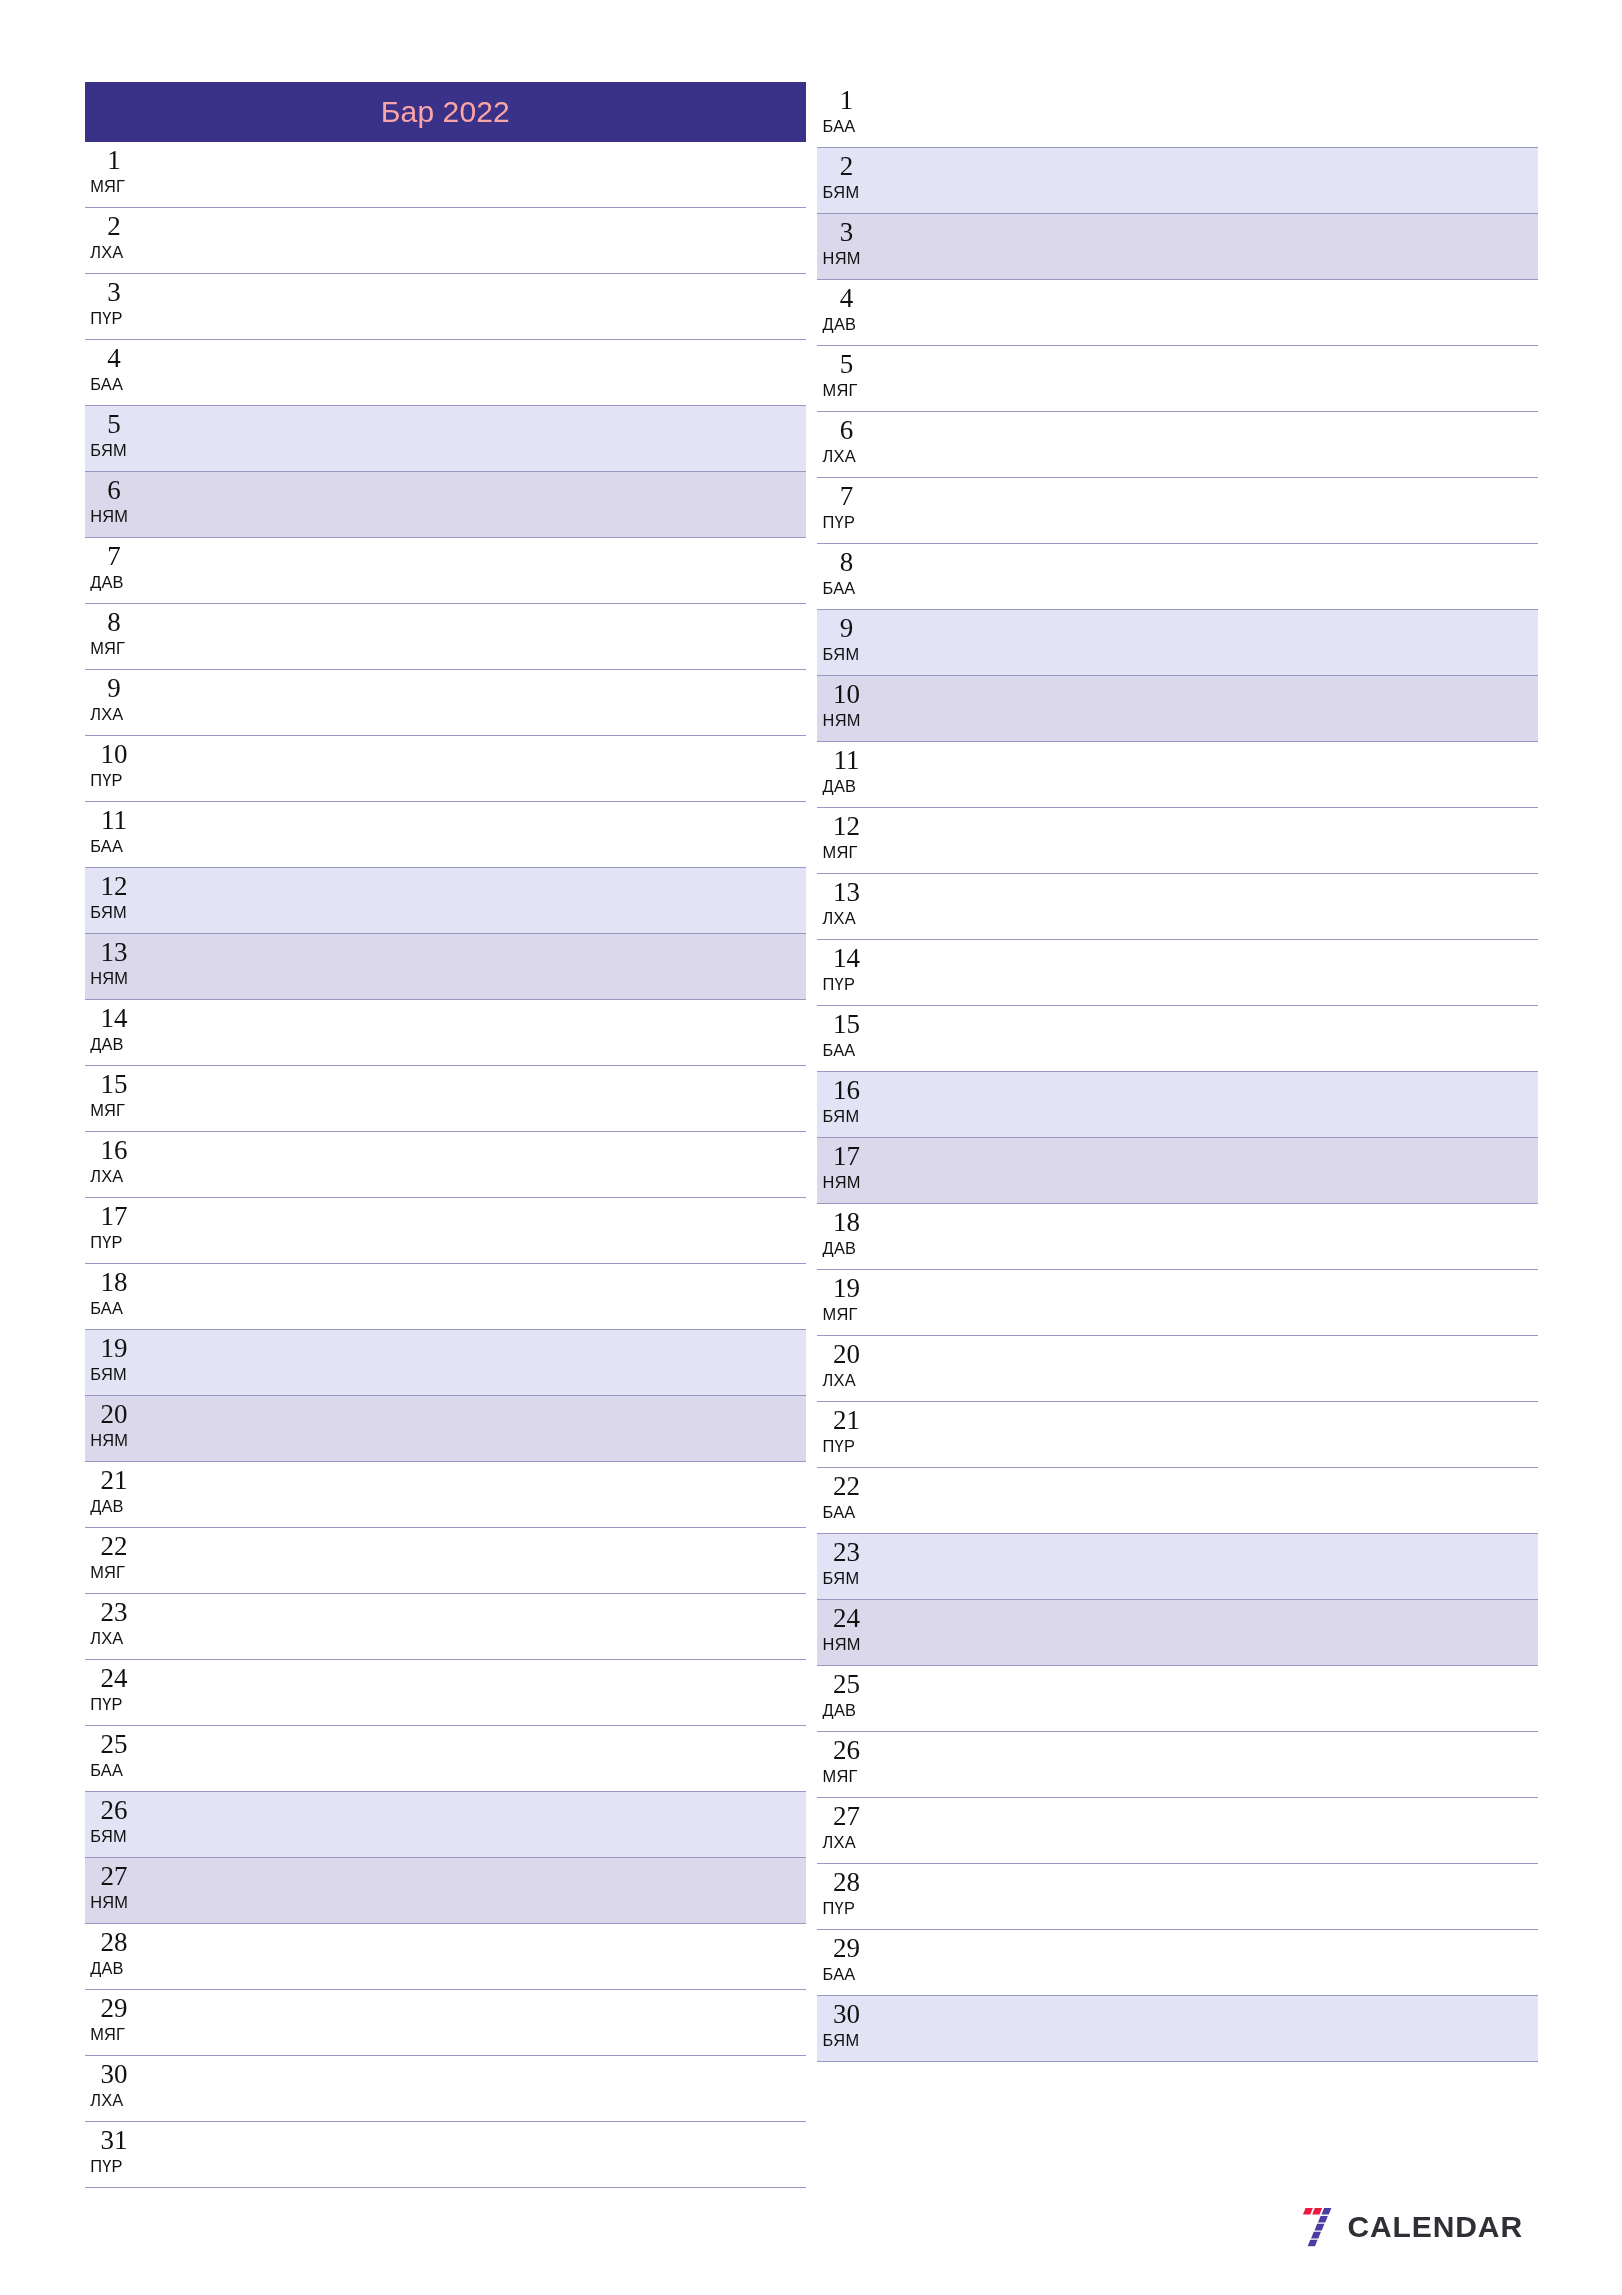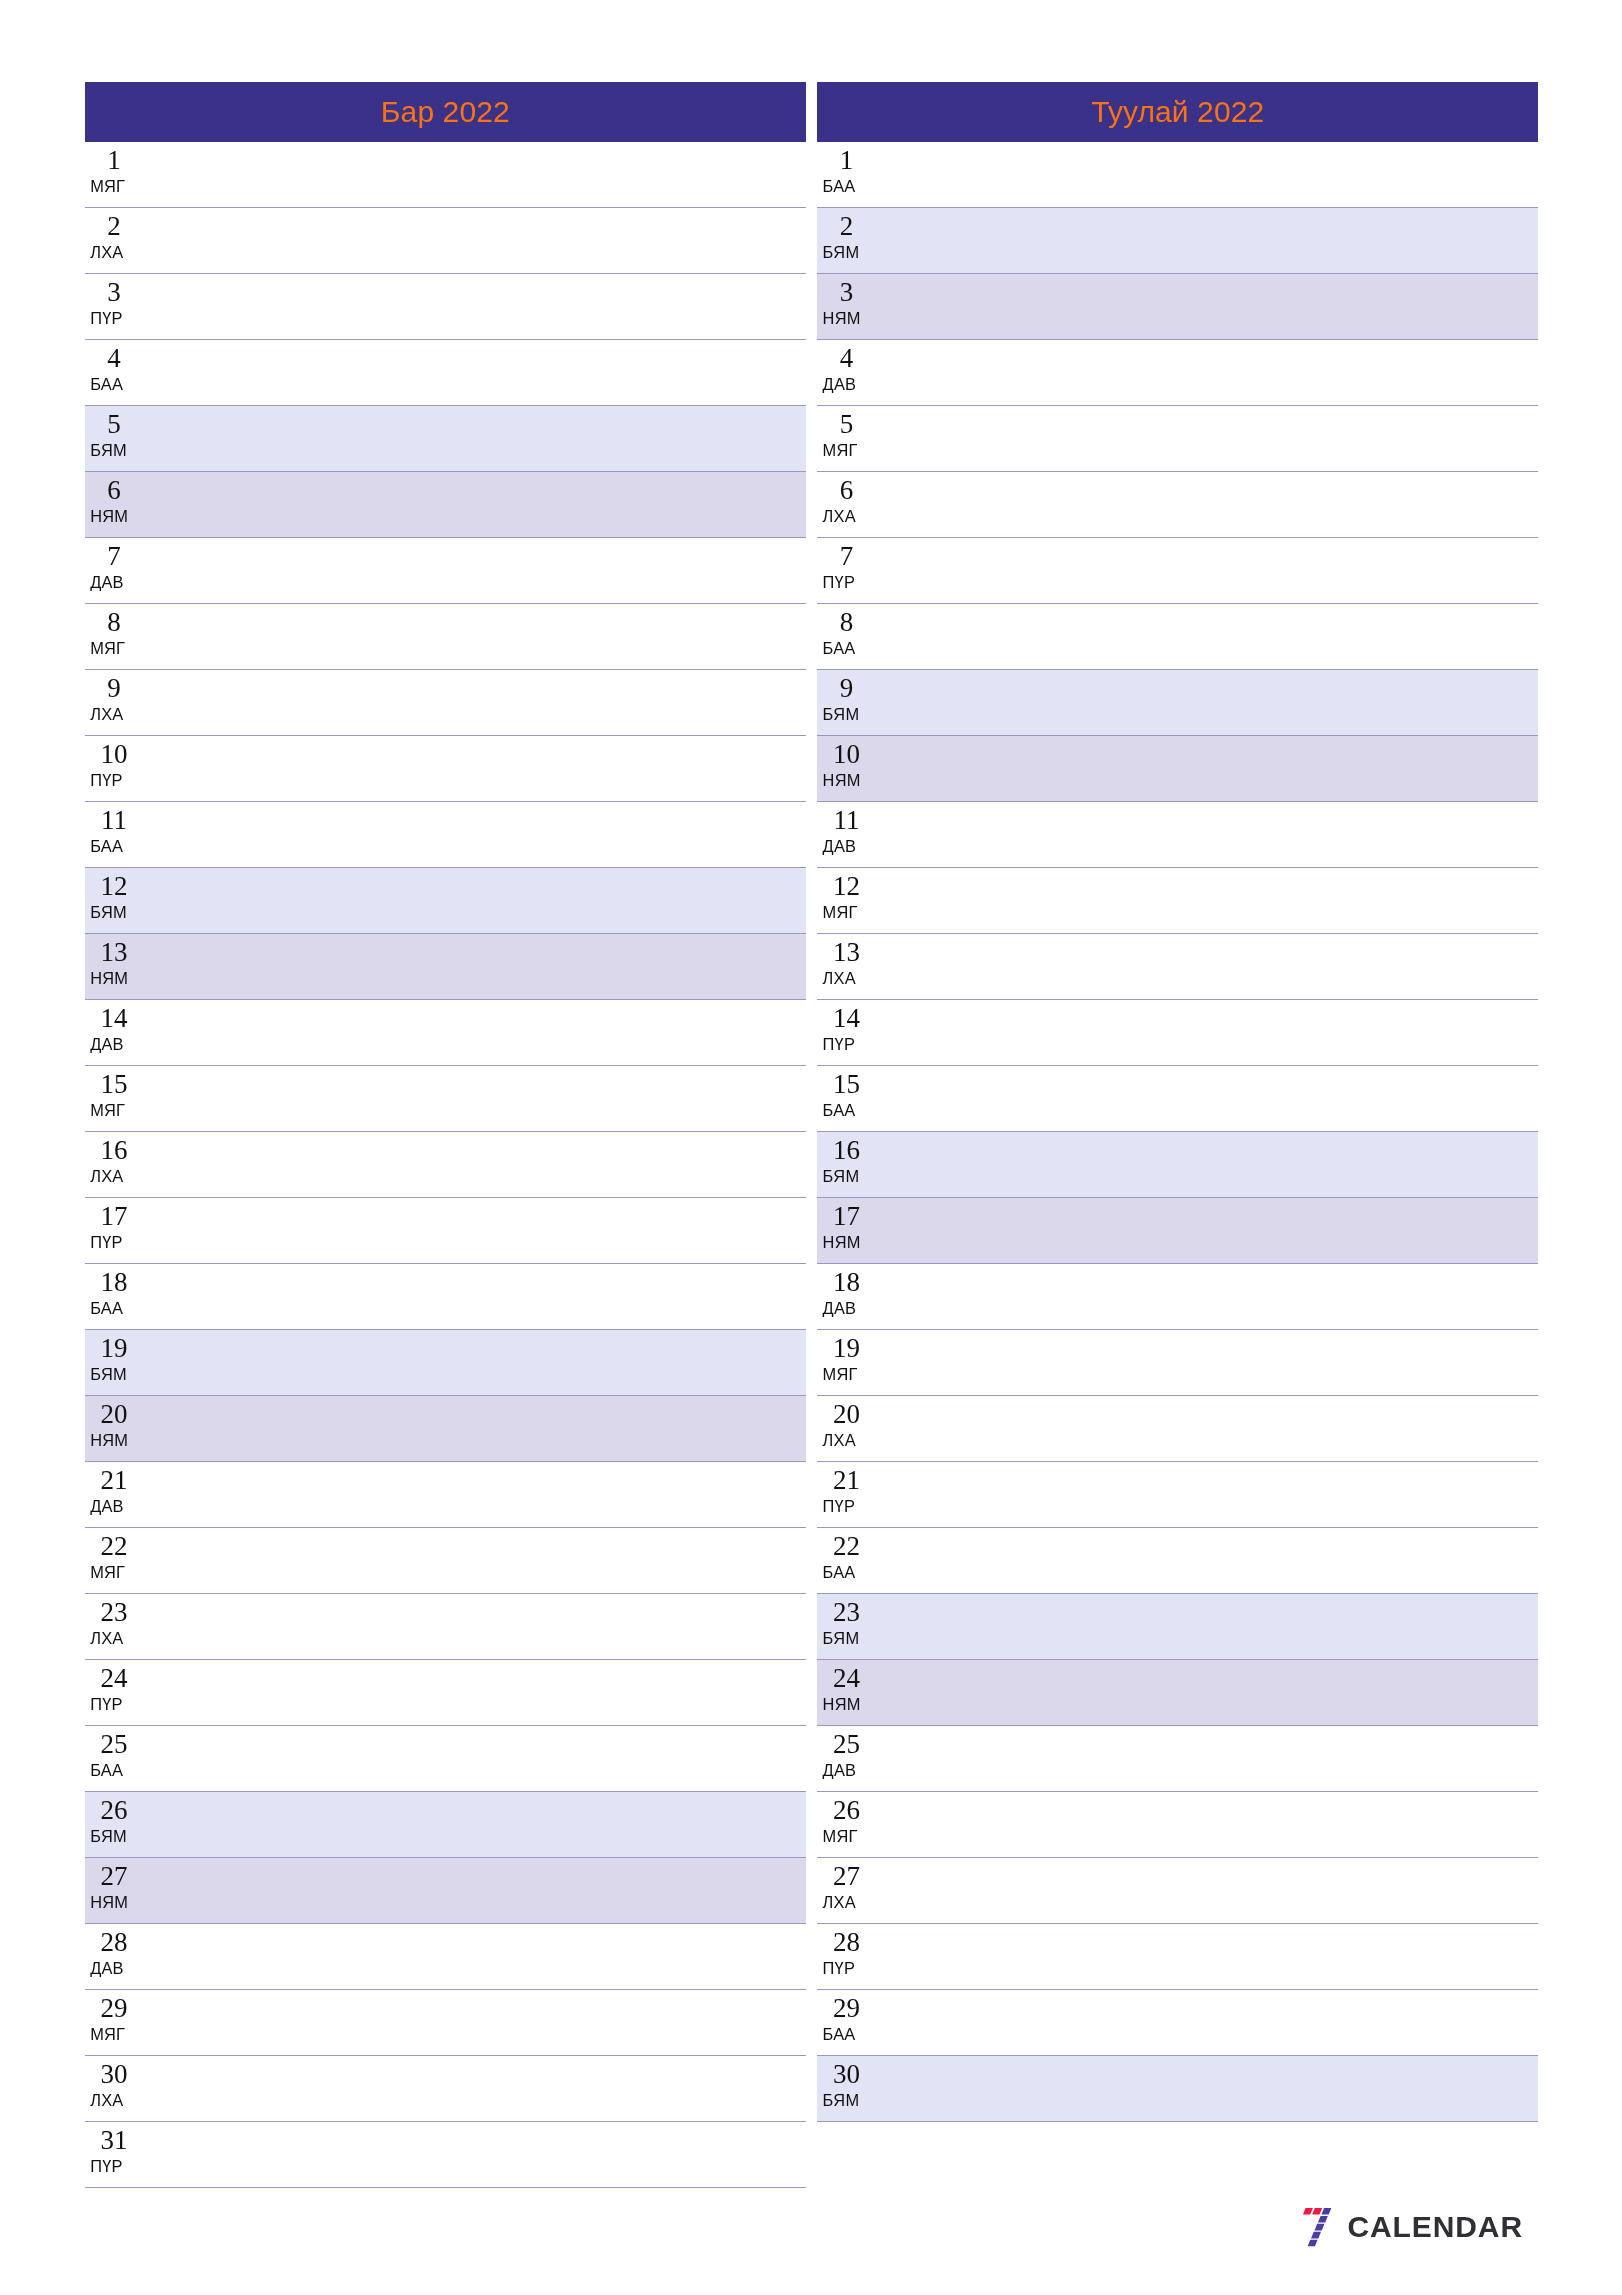--- a/index.html
+++ b/index.html
@@ -41,21 +41,21 @@
     display: flex;
     align-items: center;
     justify-content: center;
     box-sizing: border-box;
   }
   .month-header-title {
     font-size: 30px;
     font-weight: 400;
     letter-spacing: 0.1px;
     line-height: 1;
-    color: #f97316;
+    color: #fca5a5;
   }
 
   .days {
     display: flex;
     flex-direction: column;
   }
 
   .day-row {
     height: 66px;
     box-sizing: border-box;
@@ -244,23 +244,20 @@
           <div class="day-wd">ЛХА</div>
         </div>
         <div class="day-row">
           <div class="day-num">31</div>
           <div class="day-wd">ПҮР</div>
         </div>
       </div>
   </div>
 
   <div class="month-col">
-    <div class="month-header">
-      <span class="month-header-title">Туулай 2022</span>
-    </div>
     <div class="days">
         <div class="day-row">
           <div class="day-num">1</div>
           <div class="day-wd">БАА</div>
         </div>
         <div class="day-row sat">
           <div class="day-num">2</div>
           <div class="day-wd">БЯМ</div>
         </div>
         <div class="day-row sun">

